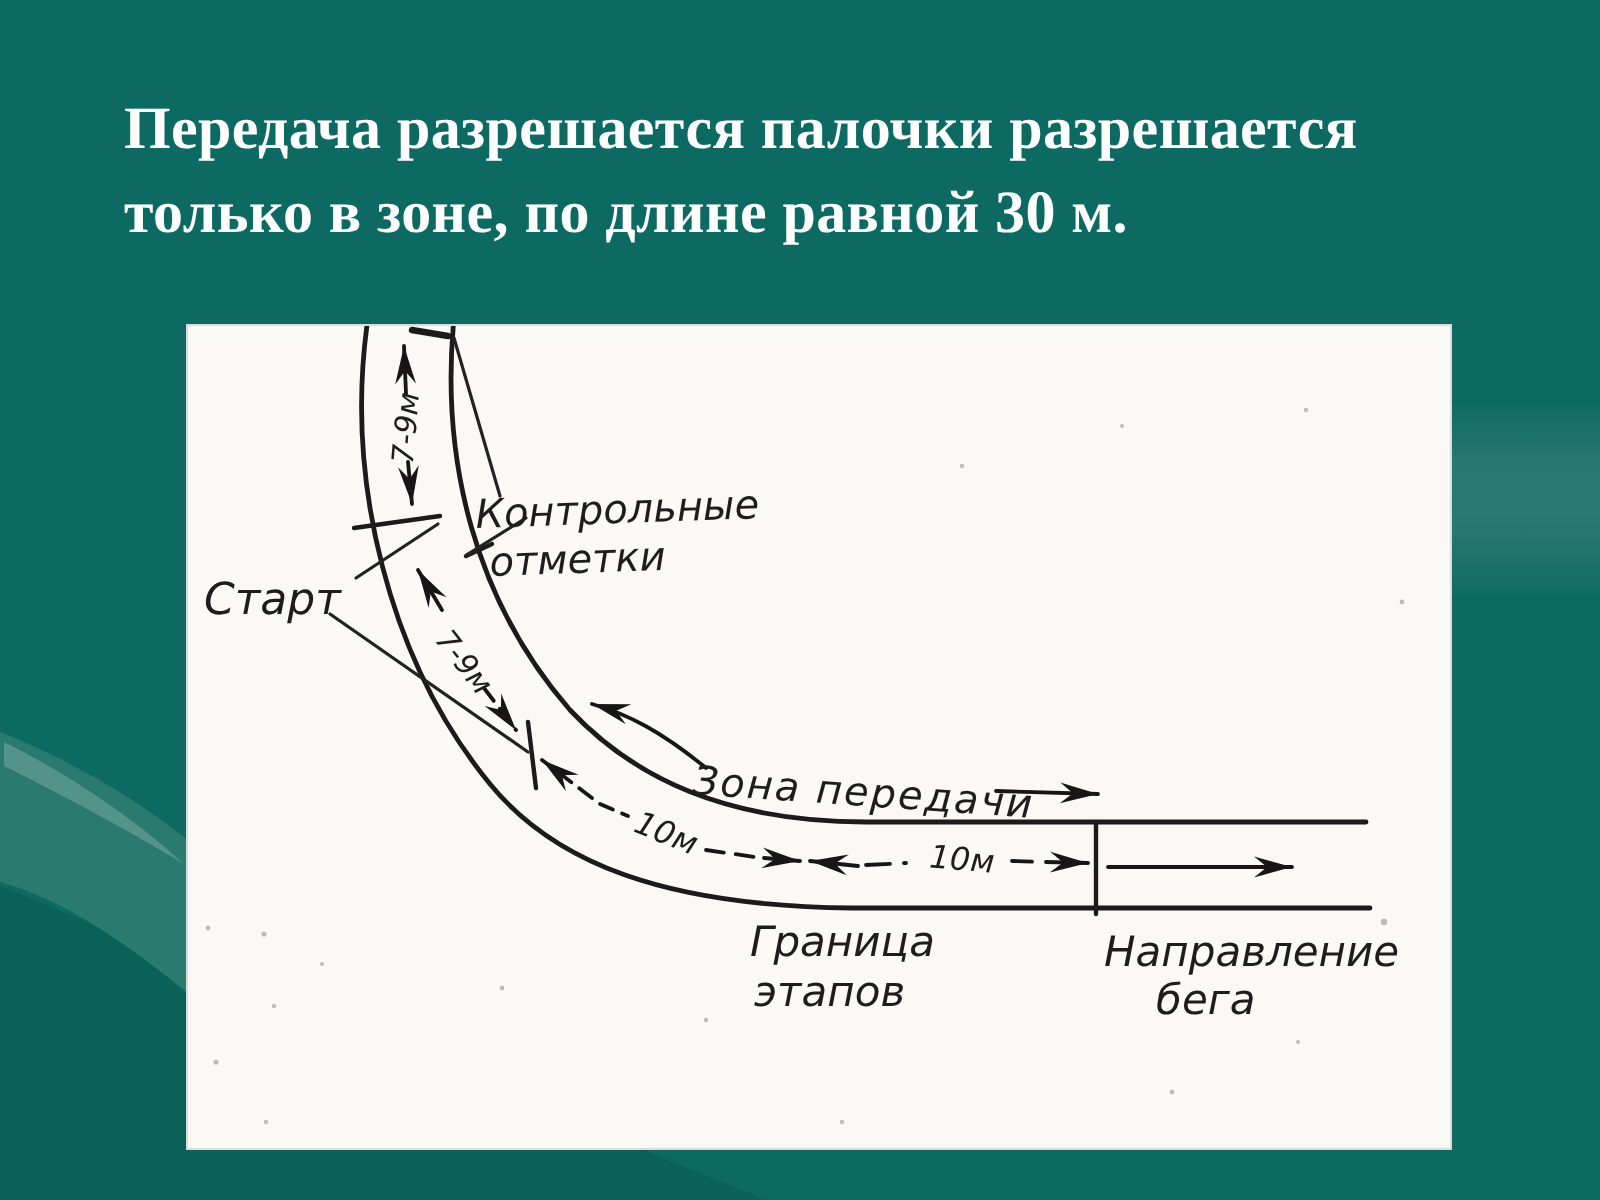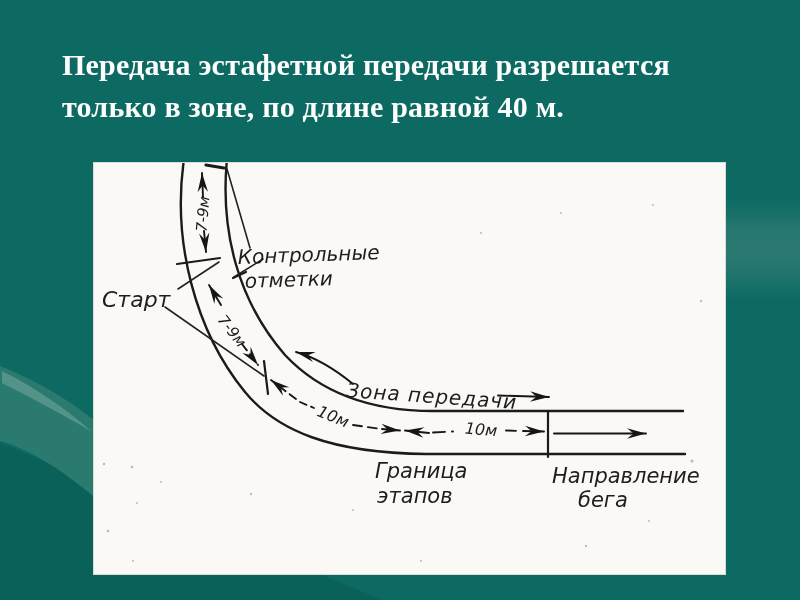--- a/index.html
+++ b/index.html
@@ -42,22 +42,22 @@
       <stop offset="0.3" stop-color="#2b7a71" stop-opacity="0.85"></stop>
       <stop offset="0.55" stop-color="#2b7a71" stop-opacity="1"></stop>
       <stop offset="0.8" stop-color="#2b7a71" stop-opacity="0.55"></stop>
       <stop offset="1" stop-color="#2b7a71" stop-opacity="0"></stop>
     </linearGradient>
   </defs>
   <rect x="705" y="200" width="95" height="100" fill="url(#rightBand)"></rect>
 </svg>
 
 <div class="slide-title">
-  <div>Передача эстафетной передачи разрешается</div>
-  <div>только в зоне, по длине равной 40 м.</div>
+  <div>Передача разрешается палочки разрешается</div>
+  <div>только в зоне, по длине равной 30 м.</div>
 </div>
 
 <div class="paper">
   <svg class="figure-svg" viewBox="93 162 631 411">
     <defs>
       <marker id="dart" markerUnits="userSpaceOnUse" markerWidth="44" markerHeight="22" refX="0" refY="0" orient="auto" overflow="visible">
         <path d="M0,0 L-19,-5.2 L-12.5,0 L-19,5.2 Z" fill="#161616"></path>
       </marker>
     </defs>
 

